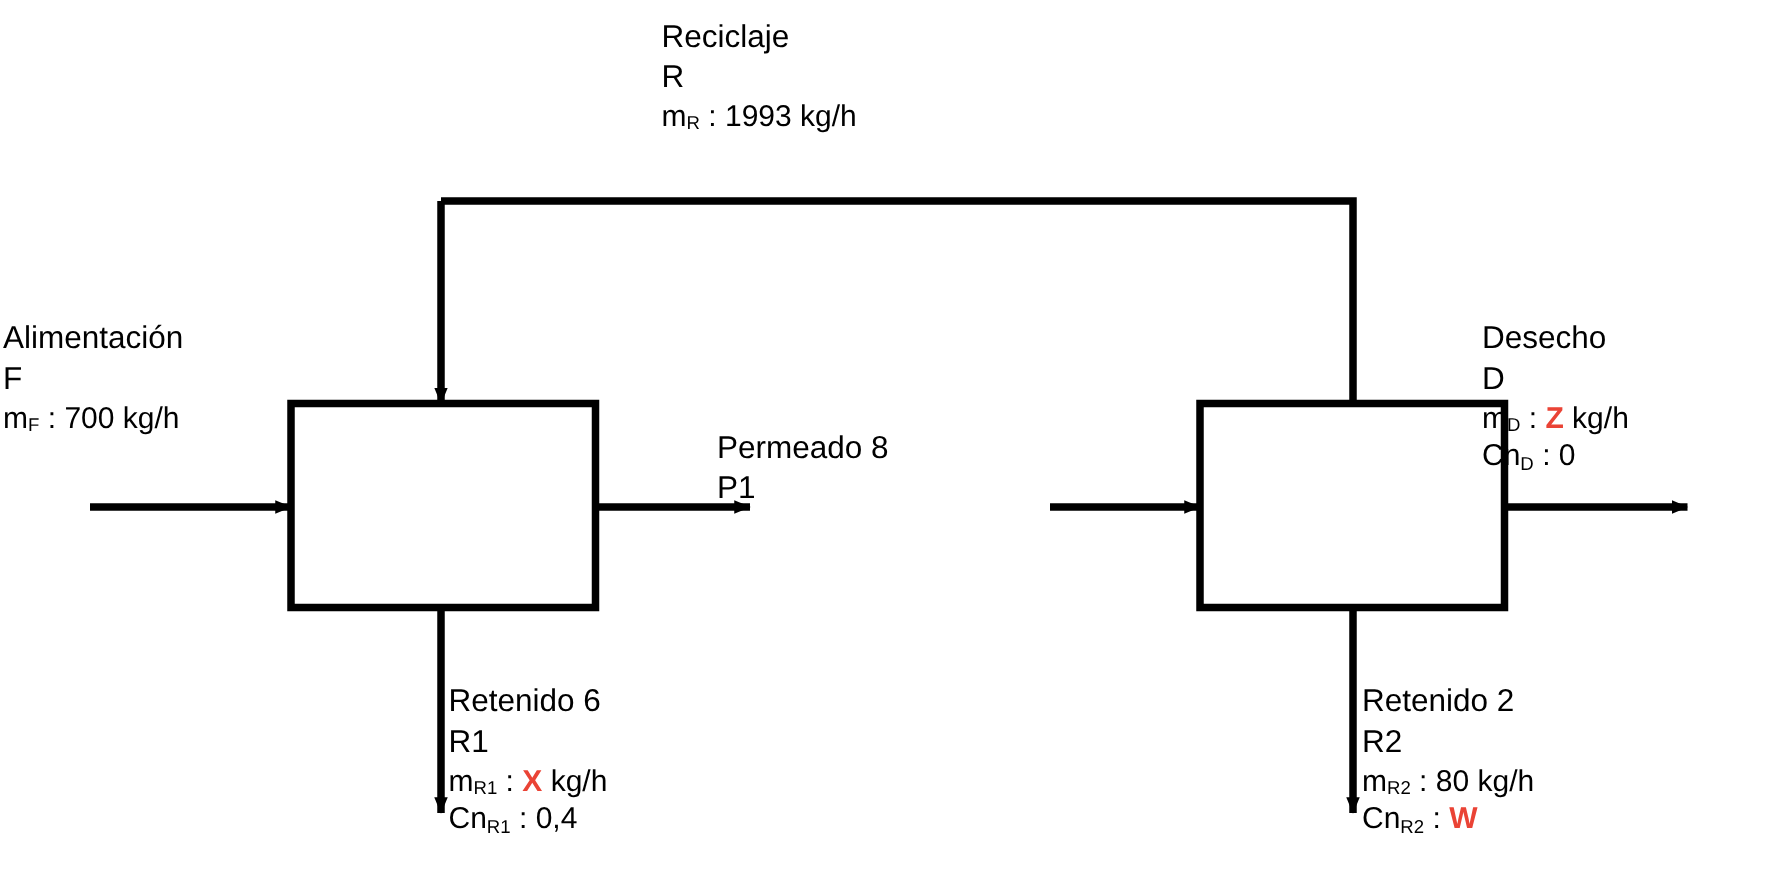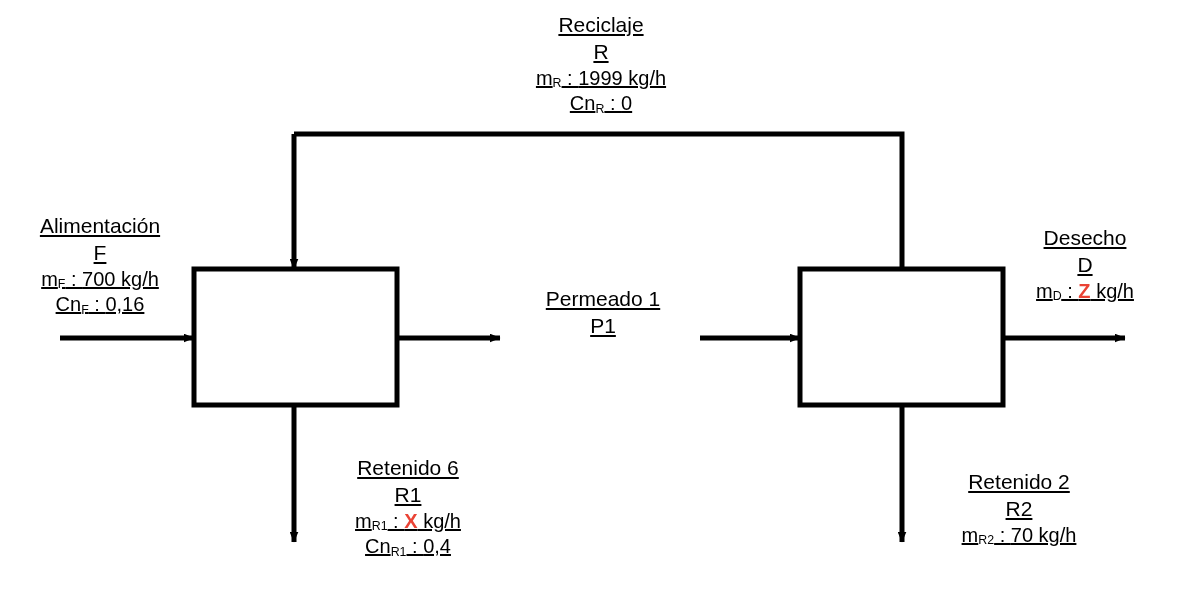--- a/index.html
+++ b/index.html
@@ -19,25 +19,23 @@
   }
   #flow-svg {
     position: absolute;
     left: 0;
     top: 0;
     width: 1182px;
     height: 594px;
   }
   .label-block {
     position: absolute;
-    text-align: center;
     color: #000000;
     line-height: 1.28;
     white-space: nowrap;
-    text-decoration: underline;
   }
   .label-title {
     font-size: 21px;
   }
   .label-sym {
     font-size: 21px;
   }
   .label-row {
     font-size: 20px;
   }
@@ -80,48 +78,48 @@
     <line x1="1003" y1="338" x2="1125" y2="338" stroke="#000000" stroke-width="5" marker-end="url(#arrowhead)"></line>
 
     <line x1="294" y1="405" x2="294" y2="542" stroke="#000000" stroke-width="5" marker-end="url(#arrowhead)"></line>
 
     <line x1="902" y1="405" x2="902" y2="542" stroke="#000000" stroke-width="5" marker-end="url(#arrowhead)"></line>
   </svg>
 
   <div class="label-block" style="left:441px; top:12px; width:320px;">
     <div class="label-title">Reciclaje</div>
     <div class="label-sym">R</div>
-    <div class="label-row"><span>m</span><sub>R</sub><span> : </span><span>1999 kg/h</span></div>
-    <div class="label-row"><span>Cn</span><sub>R</sub><span> : </span><span>0</span></div>
+    <div class="label-row"><span>m</span><sub>R</sub><span> : </span><span>1993 kg/h</span></div>
   </div>
 
   <div class="label-block" style="left:2px; top:213px; width:196px;">
     <div class="label-title">Alimentación</div>
     <div class="label-sym">F</div>
     <div class="label-row"><span>m</span><sub>F</sub><span> : </span><span>700 kg/h</span></div>
-    <div class="label-row"><span>Cn</span><sub>F</sub><span> : </span><span>0,16</span></div>
   </div>
 
   <div class="label-block" style="left:478px; top:286px; width:250px;">
-    <div class="label-title">Permeado 1</div>
+    <div class="label-title">Permeado 8</div>
     <div class="label-sym">P1</div>
   </div>
 
-  <div class="label-block" style="left:988px; top:213px; width:194px;margin-top:12px;">
+  <div class="label-block" style="left:988px; top:213px; width:194px;">
     <div class="label-title">Desecho</div>
     <div class="label-sym">D</div>
     <div class="label-row"><span>m</span><sub>D</sub><span> : </span><span class="unknown">Z</span><span> kg/h</span></div>
+    <div class="label-row"><span>Cn</span><sub>D</sub><span> : </span><span>0</span></div>
   </div>
 
   <div class="label-block" style="left:299px; top:455px; width:218px;">
     <div class="label-title">Retenido 6</div>
     <div class="label-sym">R1</div>
     <div class="label-row"><span>m</span><sub>R1</sub><span> : </span><span class="unknown">X</span><span> kg/h</span></div>
     <div class="label-row"><span>Cn</span><sub>R1</sub><span> : </span><span>0,4</span></div>
   </div>
 
-  <div class="label-block" style="left:908px; top:469px; width:222px;">
+  <div class="label-block" style="left:908px; top:455px; width:222px;">
     <div class="label-title">Retenido 2</div>
     <div class="label-sym">R2</div>
-    <div class="label-row"><span>m</span><sub>R2</sub><span> : </span><span>70 kg/h</span></div>
+    <div class="label-row"><span>m</span><sub>R2</sub><span> : </span><span>80 kg/h</span></div>
+    <div class="label-row"><span>Cn</span><sub>R2</sub><span> : </span><span class="unknown">W</span></div>
   </div>
 
 </div>
 
 </body></html>

